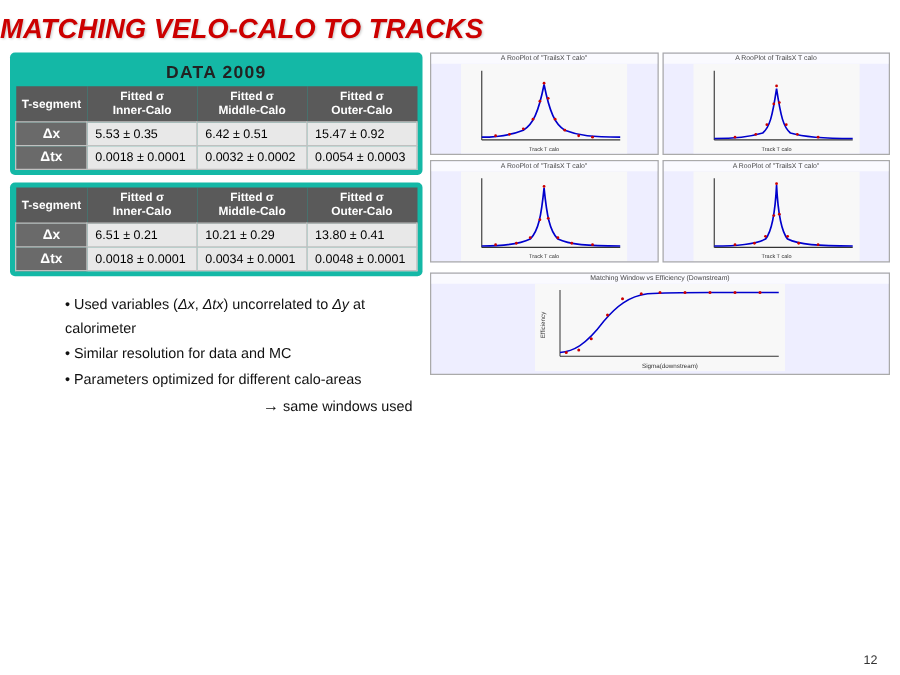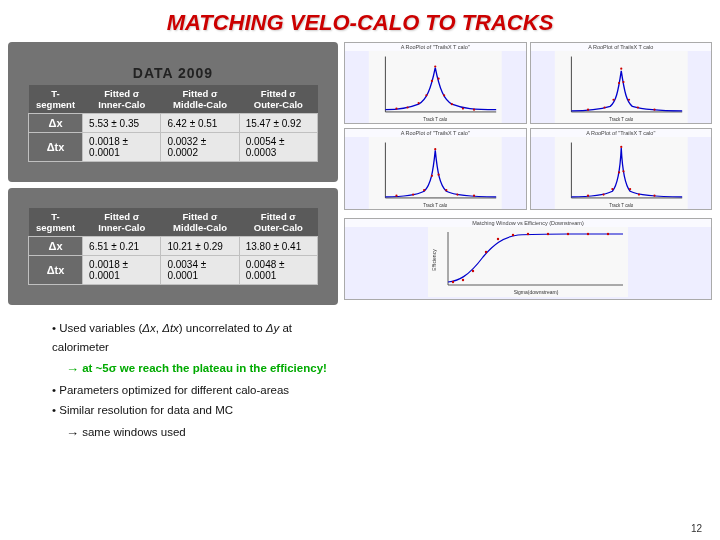--- a/index.html
+++ b/index.html
@@ -7,21 +7,21 @@
       width: 720px;
       height: 540px;
       background: #fff;
       font-family: Arial, sans-serif;
       font-size: 11px;
       overflow: hidden;
       position: relative;
     }
 
     .page-title {
-      text-align: center;
+      text-align: left;
       padding: 10px 0 6px 0;
       line-height: 1.2;
     }
     .page-title span {
       font-size: 22px;
       font-weight: bold;
       color: #cc0000;
       text-shadow: 1px 1px 2px rgba(0,0,0,0.2);
       font-style: italic;
     }
@@ -38,24 +38,24 @@
     }
 
     .right-panel {
       flex: 1;
       display: flex;
       flex-direction: column;
       gap: 4px;
     }
 
     .section-box {
-      background: #737373;
+      background: #14b8a6;
       border-radius: 4px;
       margin-bottom: 6px;
-      padding: 20px;
+      padding: 4px;
     }
 
     .section-title {
       text-align: center;
       font-size: 14px;
       font-weight: bold;
       color: #222;
       padding: 3px 0 4px 0;
       letter-spacing: 1px;
     }
@@ -220,26 +220,23 @@
             <td>0.0018 ± 0.0001</td>
             <td>0.0034 ± 0.0001</td>
             <td>0.0048 ± 0.0001</td>
           </tr>
         </tbody>
       </table>
     </div>
 
     <div class="bullet-section">
       <p>• Used variables (<span class="greek">Δx</span>, <span class="greek">Δtx</span>) uncorrelated to <span class="greek">Δy</span> at calorimeter</p>
-      <p>
-          <span class="green-text"><span class="arrow">→</span> at ~5σ we reach the plateau in the efficiency!</span>
-        </p>
+      <p>• Similar resolution for data and MC</p>
       <p>• Parameters optimized for different calo-areas</p>
-      <p>• Similar resolution for data and MC</p>
-      <p style="padding-left:14px;"><span class="arrow">→</span> same windows used</p>
+      <p style="padding-left:14px;text-align:right;"><span class="arrow">→</span> same windows used</p>
     </div>
   </div>
 
   <div class="right-panel">
 
     <div class="right-img-row">
 
       <div class="right-img-box">
         <div class="plot-label">A RooPlot of "TrailsX T calo"</div>
         <svg class="plot-svg" viewBox="0 0 120 65">

